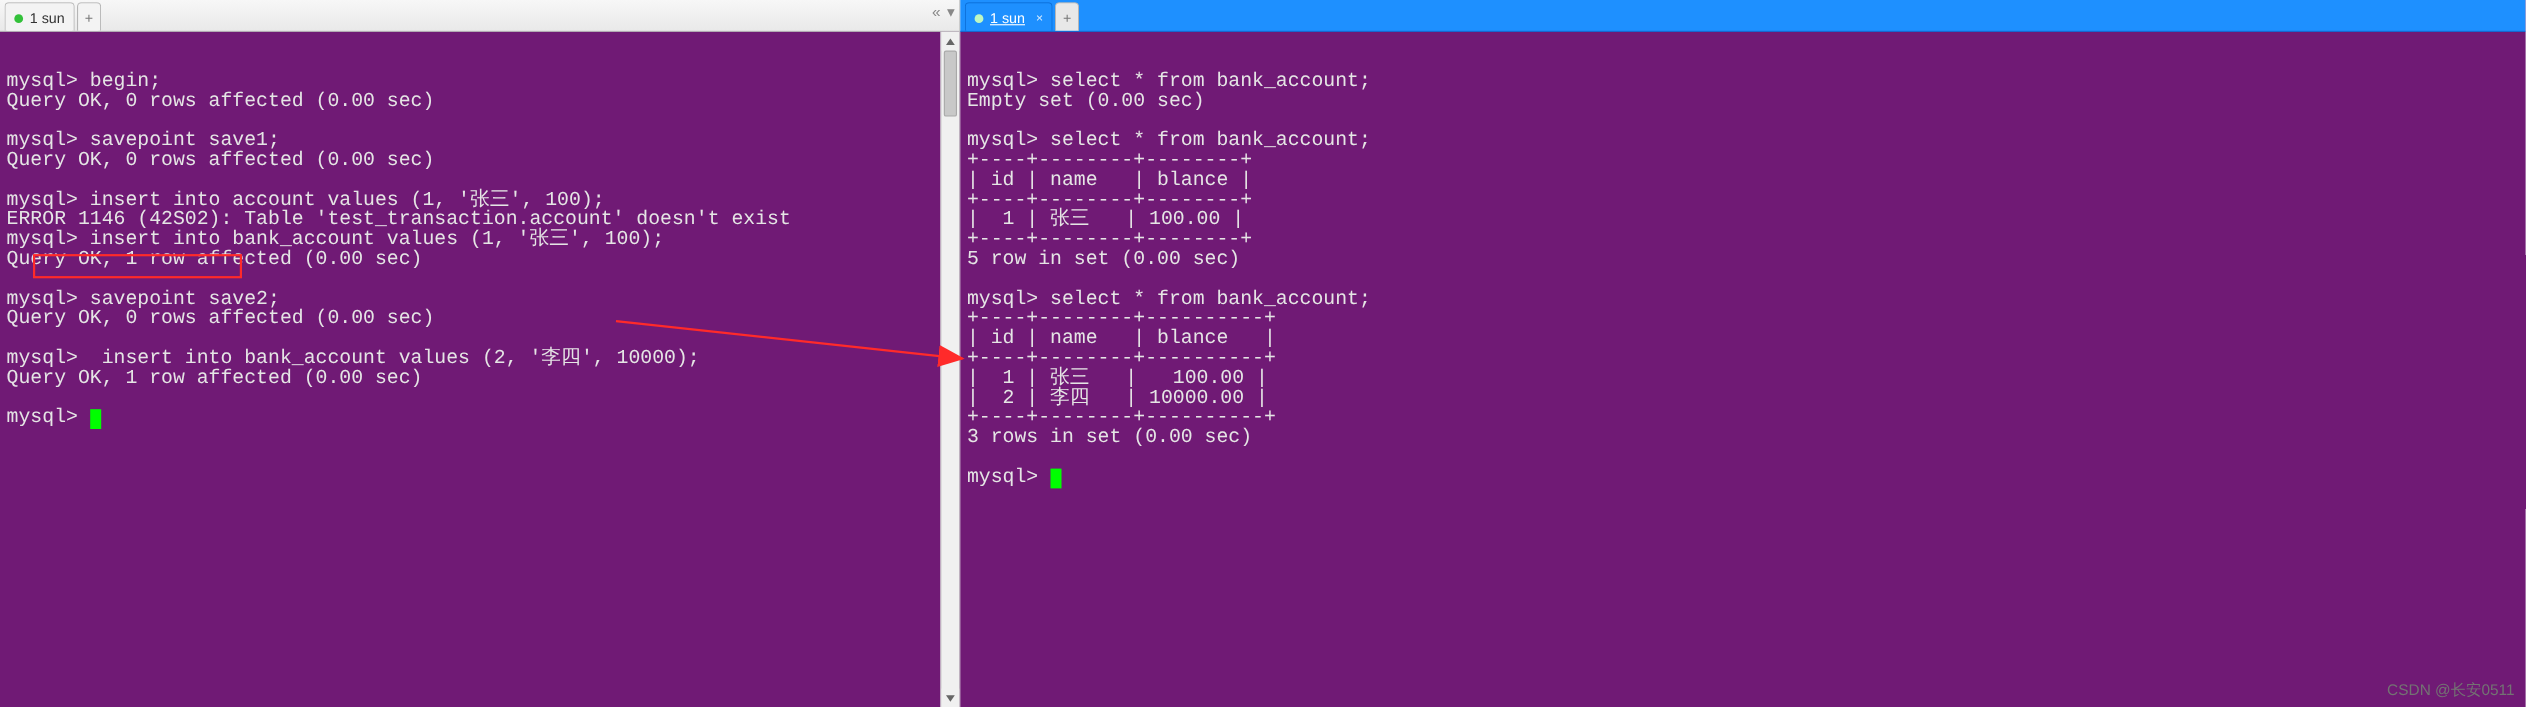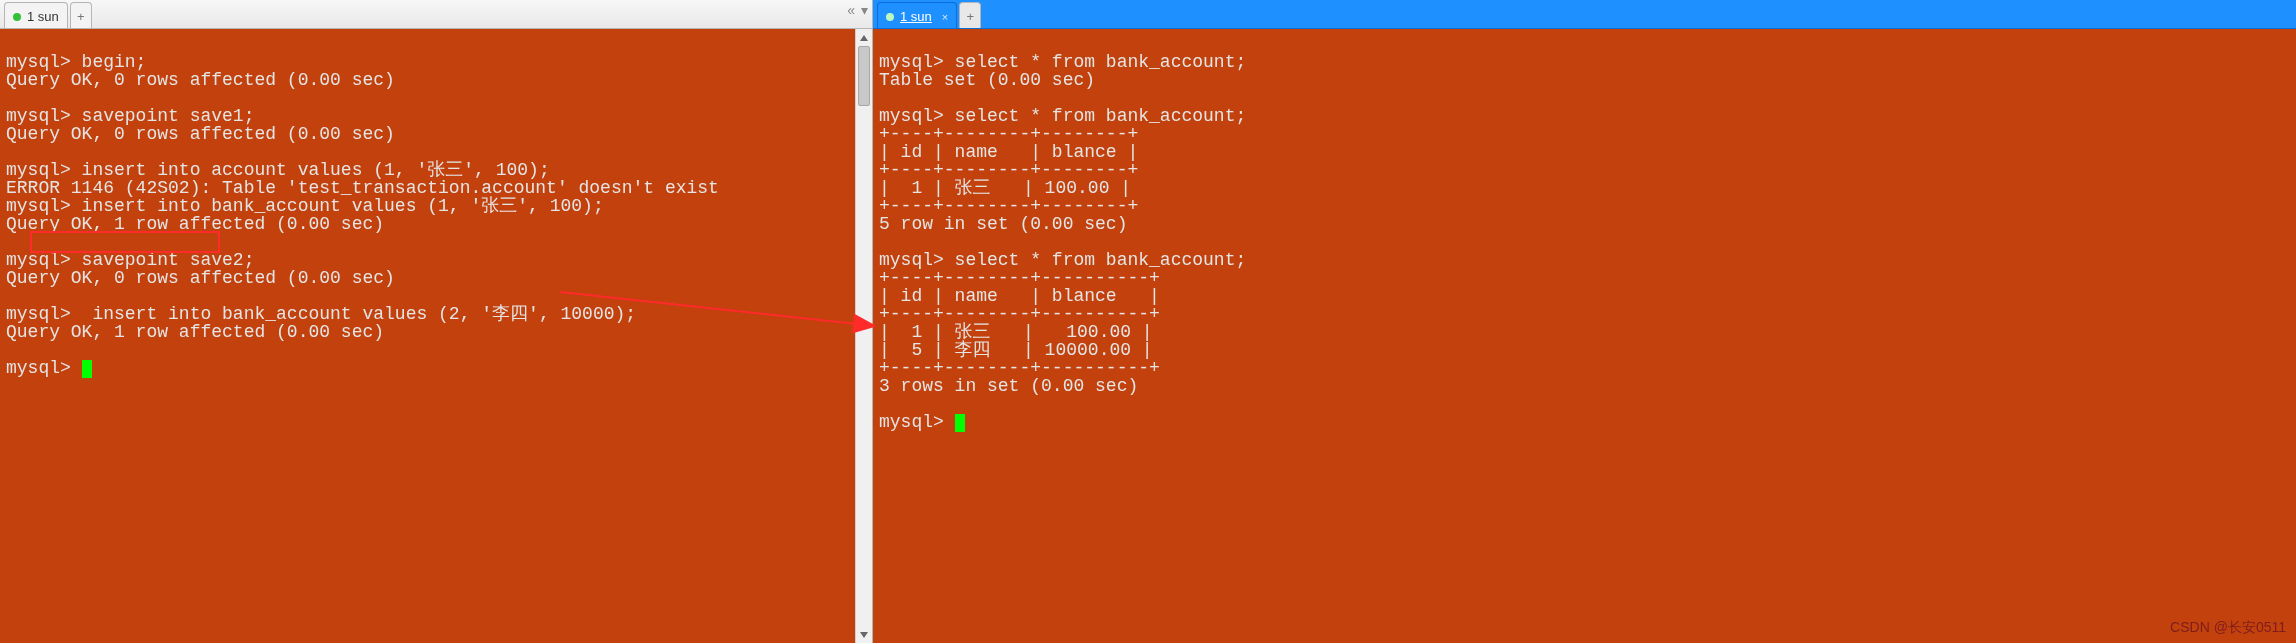--- a/index.html
+++ b/index.html
@@ -55,23 +55,23 @@
   .tab.active-blue .led { background:#bff7c2; }
   .tab .close {
     font-size: 11px; color: inherit; opacity:.8; margin-left:4px;
   }
   .tab.newtab {
     min-width: 22px; width:22px; justify-content:center;
     color:#777;
   }
   .term {
     flex: 1 1 auto;
-    background:#c2410c;
+    background:#701a75;
     color:#e5e5e5;
-    padding: 6px 6px 6px 6px;
+    padding: 18px 6px 6px 6px;
     white-space: pre;
     line-height: 1.0;
     position: relative;
     overflow: hidden;
   }
   .caret-green {
     display:inline-block;
     width: 10px; height: 18px;
     background:#00ff00;
     vertical-align: text-bottom;
@@ -98,21 +98,21 @@
     background:#c8c8c8; border:1px solid #a8a8a8; border-radius:2px;
     cursor:pointer;
   }
   .window-ctrls {
     position:absolute; right:4px; top:2px; display:flex; gap:6px;
     font-family: Arial, sans-serif; color:#888;
   }
   .window-ctrls span { cursor:pointer; font-size:14px; }
   .watermark {
     position:absolute; right:10px; bottom:6px;
-    color:#7f1d1d; font-family: Arial, sans-serif; font-size:14px;
+    color:#737373; font-family: Arial, sans-serif; font-size:14px;
     pointer-events:none;
   }
   
   svg.arrow-overlay {
     position:absolute; left:0; top:0; pointer-events:none;
   }
 </style>
 </head>
 <body>
 
@@ -175,36 +175,36 @@
       <span class="label">1 sun</span>
       <span class="close">×</span>
     </div>
     <div class="tab newtab" style="background:#e8e8e8;">
       <span>+</span>
     </div>
   </div>
 
   <div class="term" id="term-right">
 <span>mysql&gt; select * from bank_account;</span>
-<span>Table set (0.00 sec)</span>
+<span>Empty set (0.00 sec)</span>
 <span></span>
 <span>mysql&gt; select * from bank_account;</span>
 <span>+----+--------+--------+</span>
 <span>| id | name   | blance |</span>
 <span>+----+--------+--------+</span>
 <span>|  1 | 张三   | 100.00 |</span>
 <span>+----+--------+--------+</span>
 <span>5 row in set (0.00 sec)</span>
 <span></span>
 <span>mysql&gt; select * from bank_account;</span>
 <span>+----+--------+----------+</span>
 <span>| id | name   | blance   |</span>
 <span>+----+--------+----------+</span>
 <span>|  1 | 张三   |   100.00 |</span>
-<span>|  5 | 李四   | 10000.00 |</span>
+<span>|  2 | 李四   | 10000.00 |</span>
 <span>+----+--------+----------+</span>
 <span>3 rows in set (0.00 sec)</span>
 <span></span>
 <span>mysql&gt; </span><span class="caret-green"></span>
   </div>
 </div>
 
 <svg class="arrow-overlay" width="2296" height="643">
   <defs>
     <marker id="ah" markerWidth="12" markerHeight="10" refX="11" refY="5" orient="auto">

